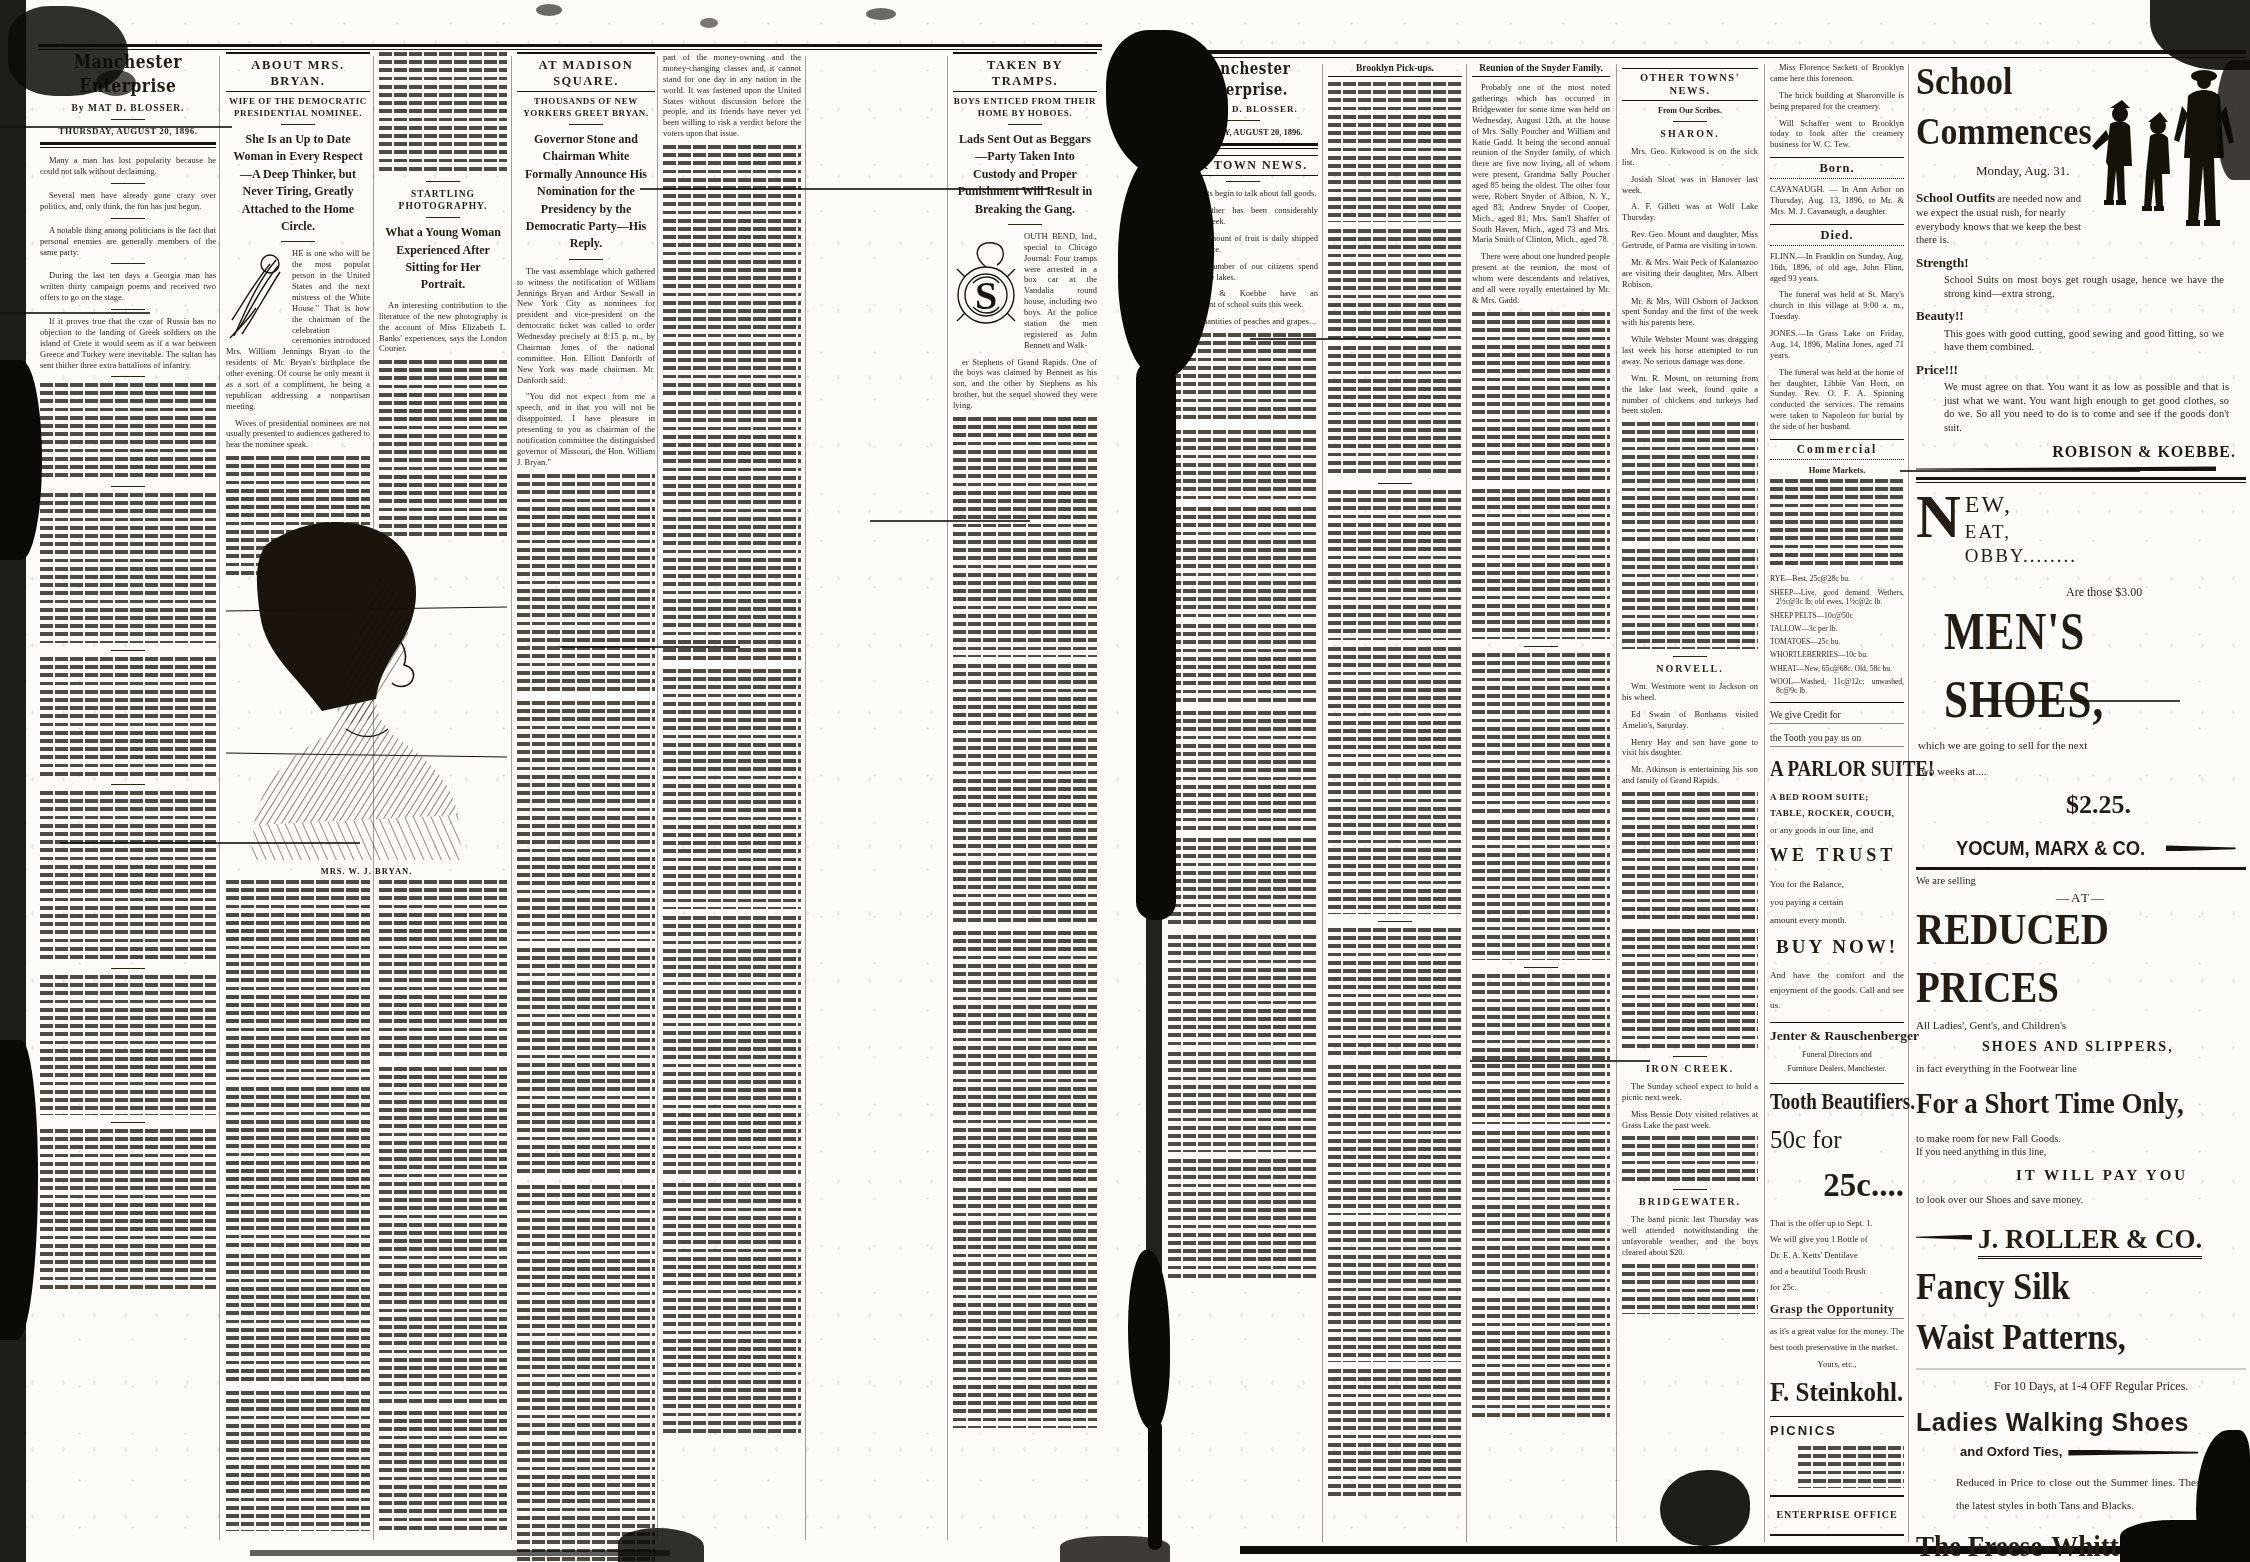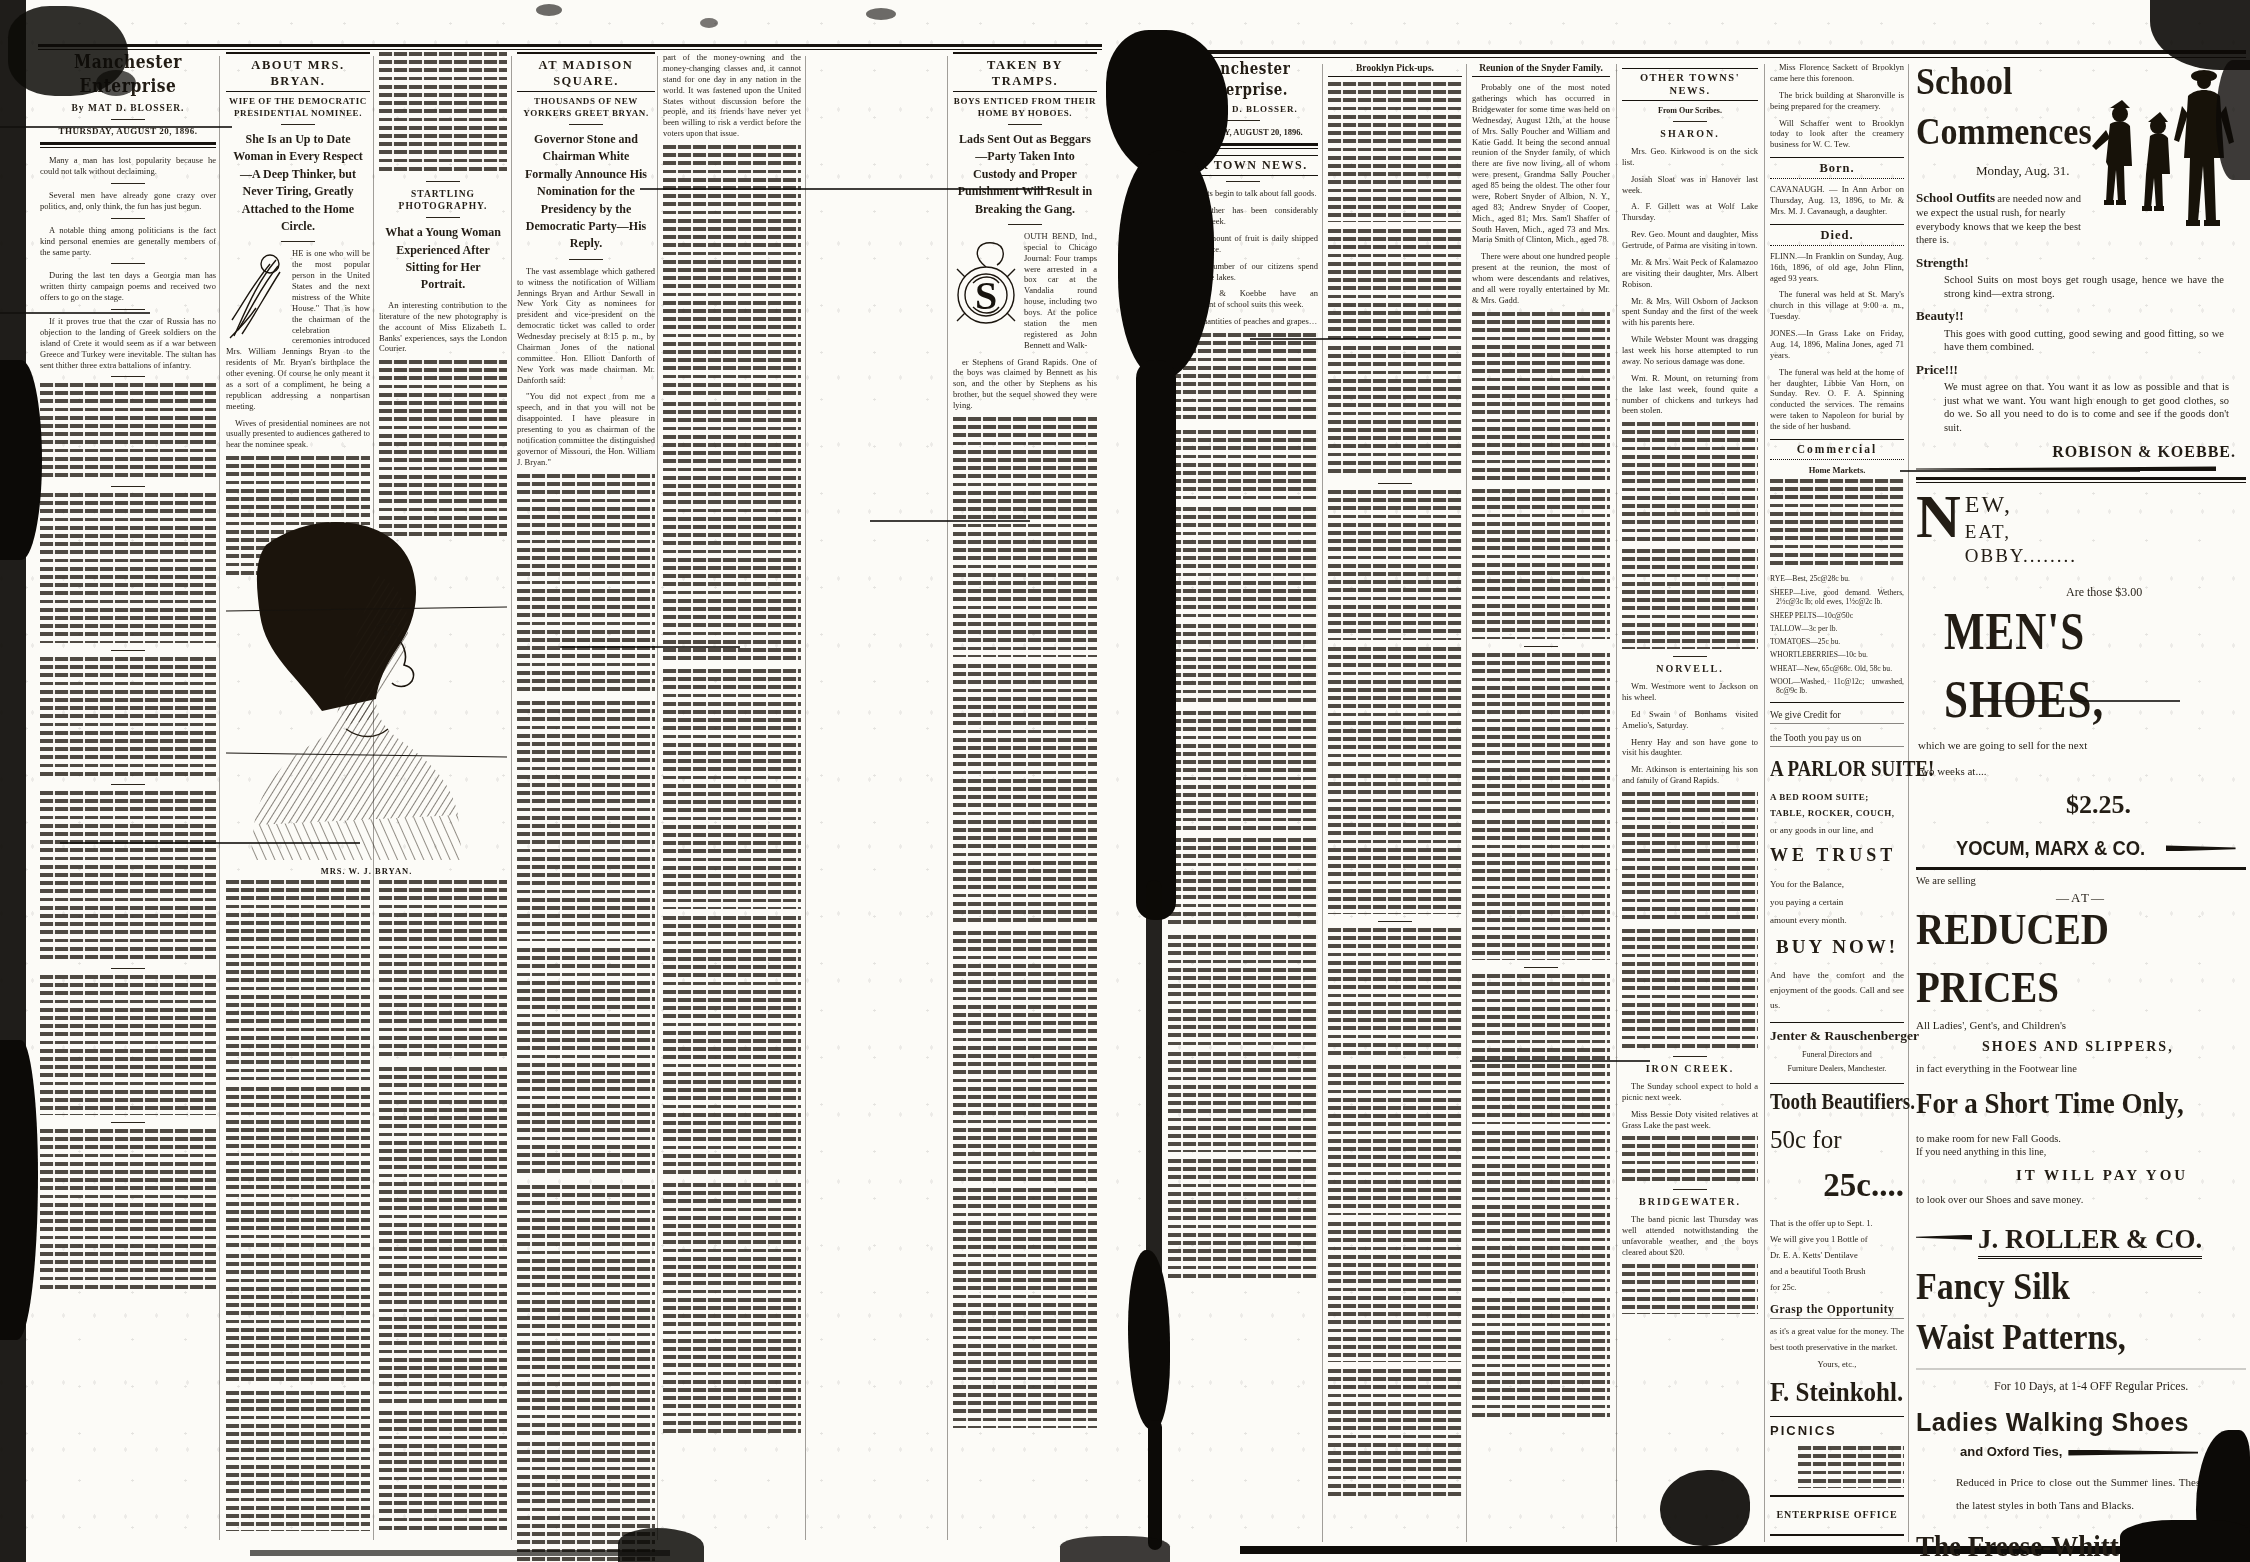--- a/index.html
+++ b/index.html
@@ -69,21 +69,21 @@
     <div class="mast" style="font-size:15.5px;transform:scaleY(1.2);">Manchester Enterprise</div>
     <div class="c b" style="font-size:9.5px;margin-top:8px;letter-spacing:1px;">By MAT D. BLOSSER.</div>
     <div class="sep"></div>
     <div class="c b" style="font-size:9px;letter-spacing:.5px;">THURSDAY, AUGUST 20, 1896.</div>
     <div class="hr-thick" style="margin:5px 0 2px;"></div>
     <div class="hr-thin" style="margin-bottom:7px;"></div>
     <p>Many a man has lost popularity because he could not talk without declaiming.</p>
     <div class="sep"></div>
     <p>Several men have already gone crazy over politics, and, only think, the fun has just begun.</p>
     <div class="sep"></div>
-    <p>A notable thing among politicians is the fact kind personal enemies are generally members of the same party.</p>
+    <p>A notable thing among politicians is the fact that personal enemies are generally members of the same party.</p>
     <div class="sep"></div>
     <p>During the last ten days a Georgia man has written thirty campaign poems and received two offers to go on the stage.</p>
     <div class="sep"></div>
     <p>If it proves true that the czar of Russia has no objection to the landing of Greek soldiers on the island of Crete it would seem as if a war between Greece and Turkey were inevitable. The sultan has sent thither three extra battalions of infantry.</p>
     <div class="sep"></div>
     <div class="gk" style="height:96px;"></div>
     <div class="sep"></div>
     <div class="gk" style="height:150px;"></div>
     <div class="sep"></div>
     <div class="gk" style="height:120px;"></div>

